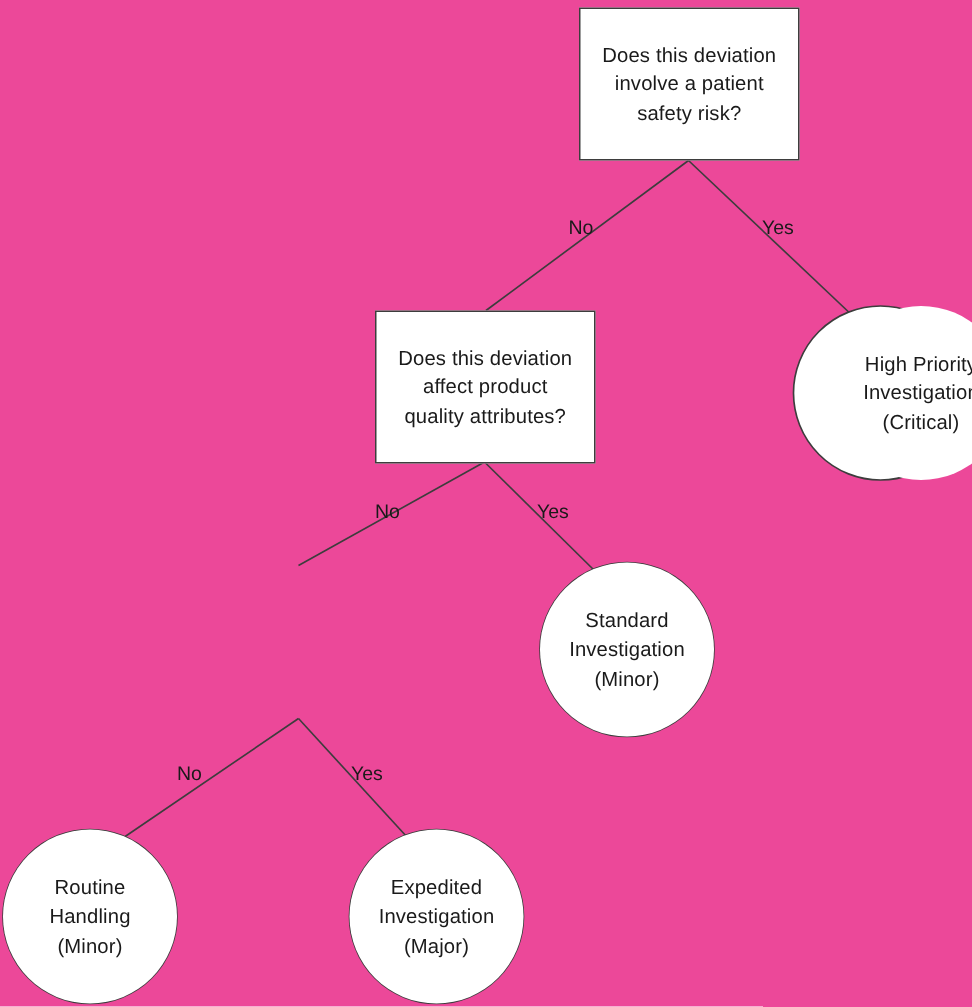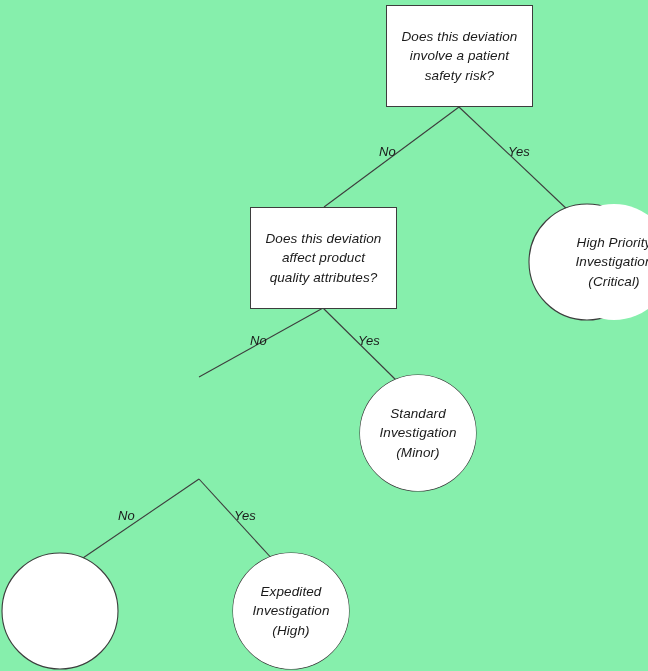--- a/index.html
+++ b/index.html
@@ -8,23 +8,22 @@
     padding: 0;
     background: #ffffff;
   }
   body {
     font-family: "Liberation Sans", sans-serif;
   }
   #canvas {
     position: relative;
     width: 648px;
     height: 671px;
-    background: #86efac;
+    background: #ec4899;
     overflow: hidden;
-    font-style: italic;
   }
   #edges {
     position: absolute;
     left: 0;
     top: 0;
     width: 648px;
     height: 671px;
   }
   .node {
     position: absolute;
@@ -107,25 +106,30 @@
 Investigation
 (Critical)</span>
   </div>
 
   <div class="node outcome" style="left:360px; top:375px; width:116px; height:116px; border:none;">
     <span class="label">Standard
 Investigation
 (Minor)</span>
   </div>
 
+  <div class="node outcome" style="left:2px; top:553px; width:116px; height:116px; border:none;">
+    <span class="label">Routine
+Handling
+(Minor)</span>
+  </div>
 
   <div class="node outcome" style="left:233px; top:553px; width:116px; height:116px; border:none;">
     <span class="label">Expedited
 Investigation
-(High)</span>
+(Major)</span>
   </div>
 
   <div class="edge-label" style="left:379px; top:145px;">No</div>
   <div class="edge-label" style="left:508px; top:145px;">Yes</div>
 
   <div class="edge-label" style="left:250px; top:334px;">No</div>
   <div class="edge-label" style="left:358px; top:334px;">Yes</div>
 
   <div class="edge-label" style="left:118px; top:509px;">No</div>
   <div class="edge-label" style="left:234px; top:509px;">Yes</div>

